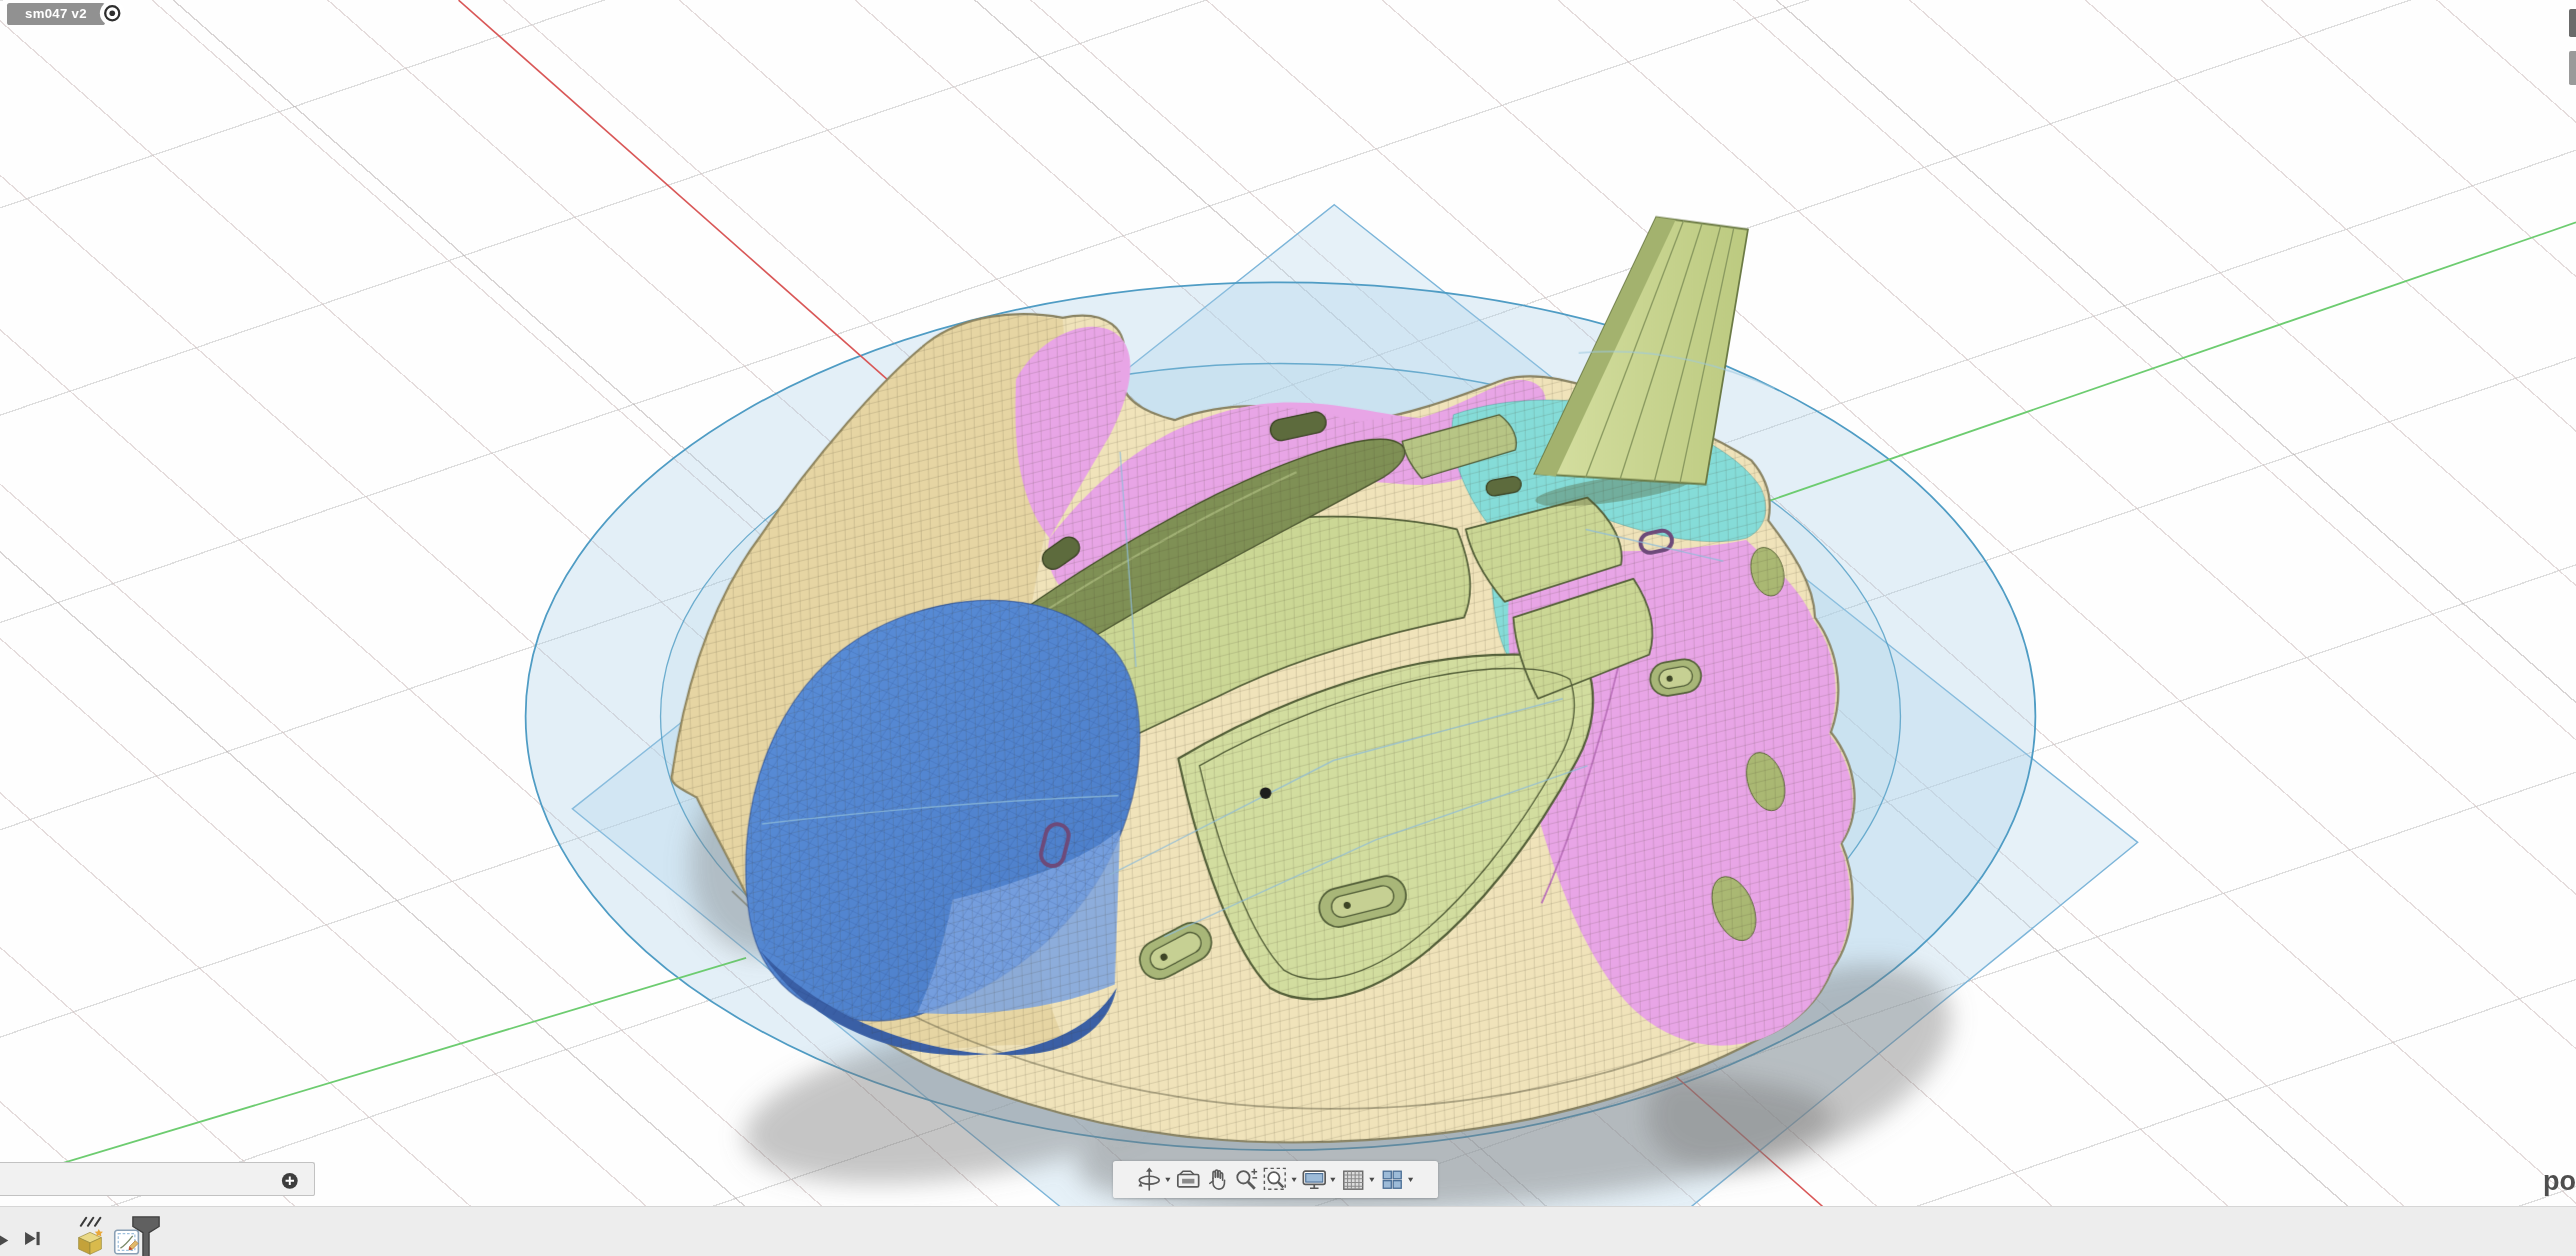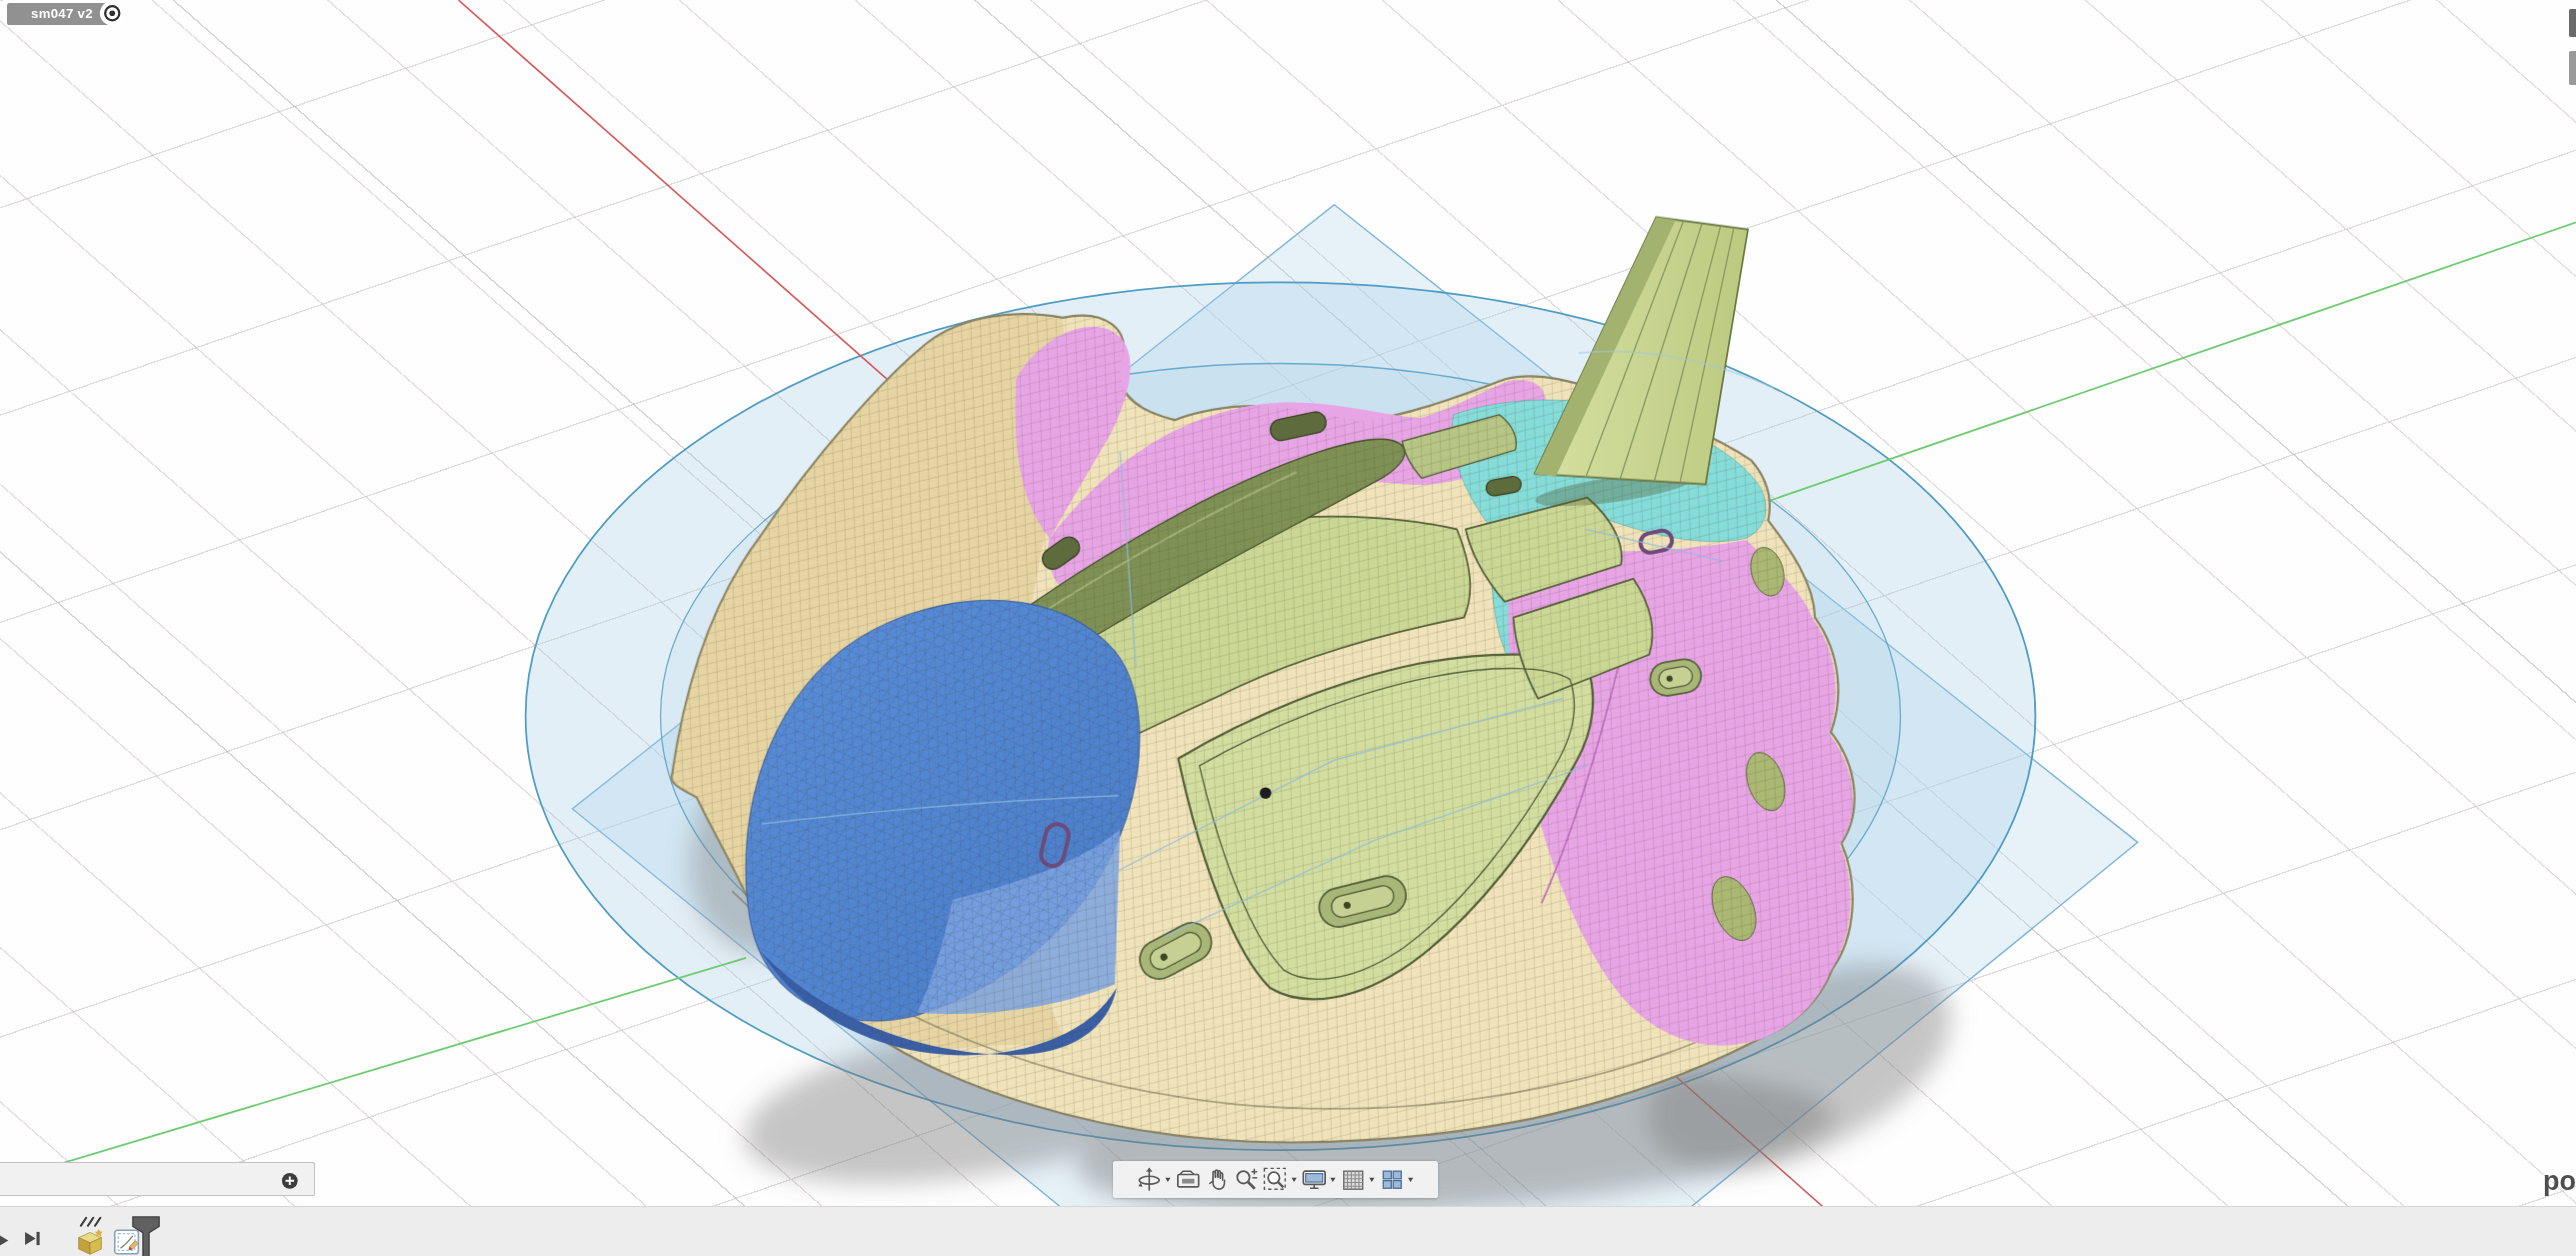--- a/index.html
+++ b/index.html
@@ -20,21 +20,21 @@
   #canvas{position:absolute;left:0;top:0;width:2576px;height:1257px;overflow:hidden;background:#fefefe;}
   
   #grid{position:absolute;left:0;top:0;width:100%;height:100%;
     background-image:
       repeating-linear-gradient(41.3deg, rgba(160,150,150,0.40) 0 1.4px, transparent 1.4px 529px),
       repeating-linear-gradient(41.3deg, rgba(208,192,192,0.55) 0 1.3px, transparent 1.3px 116px),
       repeating-linear-gradient(161deg,  rgba(200,200,200,0.60) 0 1.3px, transparent 1.3px 196px);
   }
   #scene{position:absolute;left:0;top:0;}
   .badge{position:absolute;left:7px;top:2.6px;height:22px;line-height:22px;background:var(--badge-bg);
-    color:var(--badge-text);font-size:13.2px;font-weight:bold;letter-spacing:0.3px;padding:0 24px;border-radius:2.6px;}
+    color:var(--badge-text);font-size:13.2px;font-weight:bold;letter-spacing:0.3px;padding:0 18px;border-radius:2.6px;}
   .record{position:absolute;left:99px;top:0;}
   .edge-sliver{position:absolute;right:0;width:7px;background:#6a6a6a;border-radius:1.8px 0 0 1.8px;}
   .edge-sliver.lite{background:#9a9a9a;}
   
   .navbar{position:absolute;left:1113px;top:1161px;width:325px;height:37px;background:var(--ui-bar-bg);
     border-radius:2.6px;box-shadow:0 0.9px 2.6px rgba(0,0,0,.22);display:flex;align-items:center;
     justify-content:center;gap:0.9px;padding:0 3.5px;}
   .nav-item{display:flex;align-items:center;gap:0.9px;padding:0.9px;}
   .nav-item svg{display:block;}
   .dd{font-size:8.8px;color:#4a4a4a;line-height:1;transform:scaleY(.85);}

